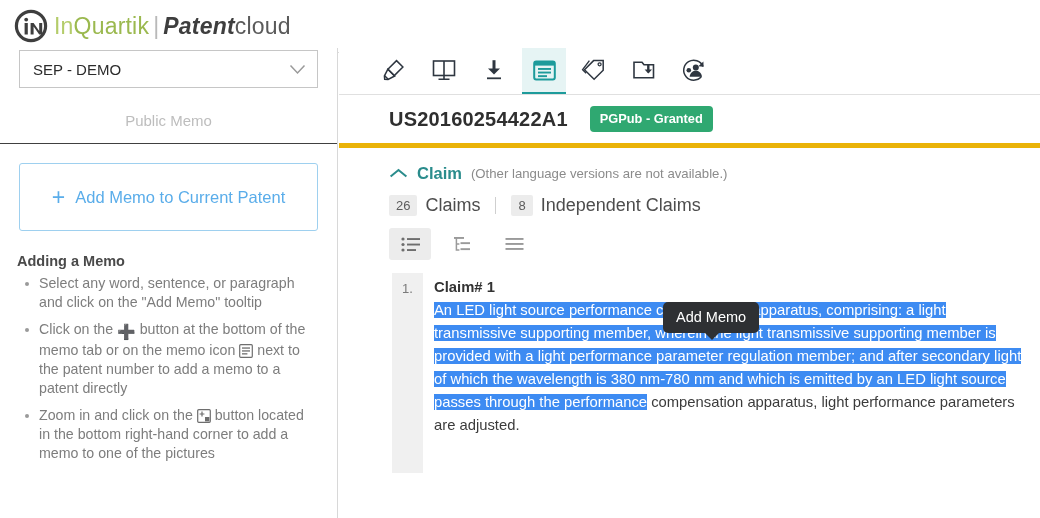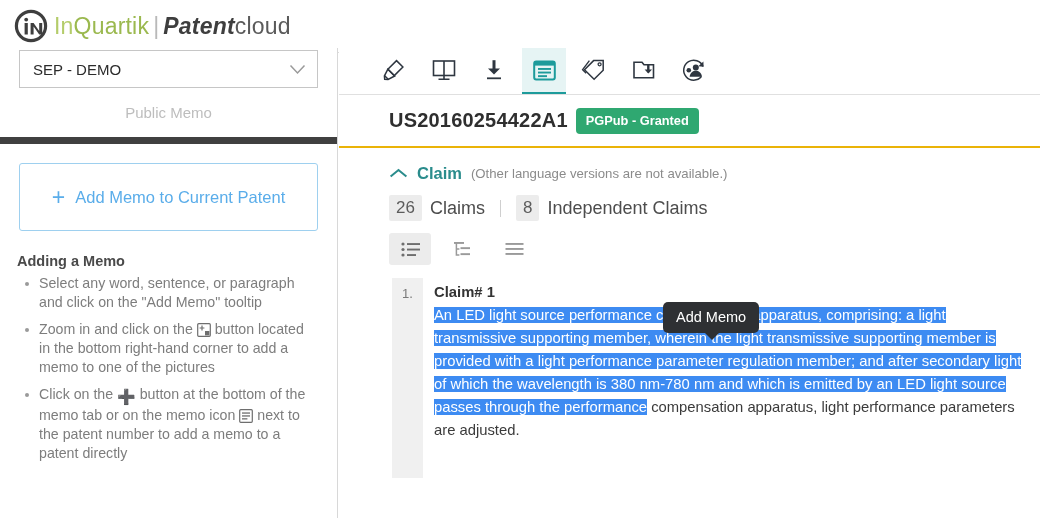--- a/index.html
+++ b/index.html
@@ -43,22 +43,21 @@
   .proj-select {
     margin: 2px 19px 0 19px; height: 38px;
     border: 1px solid #c6c6c6; border-radius: 0; background: #fff;
     display: flex; align-items: center; justify-content: space-between;
     padding: 0 11px 0 13px; cursor: pointer;
   }
   .proj-select .val { font-size: 15px; color: #2b2b2b; }
 
   .memo-tabs {
     display: flex; margin: 16px 0 0 0; height: 40px; align-items: center;
-    border-bottom: 7px solid #404040;
-    flex-direction: column;
+    border-bottom: 1px solid #404040;
   }
   .memo-tab {
     flex: 1; text-align: center; font-size: 15px; color: #bdbdbd; cursor: pointer;
     padding-bottom: 6px;
   }
 
   .add-memo-btn {
     margin: 19px 19px 0 19px; height: 68px;
     border: 1px solid #9ed0ef; border-radius: 3px; background: #fff;
     display: flex; align-items: center; justify-content: center; gap: 10px;
@@ -90,36 +89,36 @@
     height: 47px; border-bottom: 1px solid #e0e0e0;
     display: flex; align-items: flex-end; padding-left: 33px; gap: 0;
   }
   .tool {
     width: 44px; height: 46px; display: flex; align-items: center; justify-content: center;
     cursor: pointer; border-bottom: 2px solid transparent; margin-right: 6px;
   }
   .tool.active { background: #e6f4f4; border-bottom: 2px solid #1d9b9b; }
 
   .pat-head {
-    height: 53px; display: flex; align-items: center; padding-left: 50px; gap: 8px;
-    border-bottom: 2px solid #eab308;
+    height: 53px; display: flex; align-items: center; padding-left: 50px; gap: 22px;
+    border-bottom: 5px solid #eab308;
   }
   .pat-no { font-size: 20px; font-weight: 700; color: #2f2f2f; letter-spacing: .2px; }
   .pat-badge {
     background: #2fa871; color: #fff; font-size: 12.8px; font-weight: 700;
     padding: 5px 10px 6px; border-radius: 4px; white-space: nowrap;
   }
 
   .claim-head { display: flex; align-items: center; padding: 16px 0 0 50px; gap: 9px; }
   .claim-head .ttl { font-size: 16.5px; font-weight: 700; color: #2a8c8c; }
   .claim-head .sub { font-size: 13.2px; color: #8b8b8b; }
 
   .counts { display: flex; align-items: center; padding: 12px 0 0 50px; gap: 0; }
   .cnum {
-    background: #ececec; color: #5c5c5c; font-size: 17px;
+    background: #ececec; color: #5c5c5c; font-size: 13px;
     padding: 3px 7px; border-radius: 2px; margin-right: 8px;
   }
   .clbl { font-size: 18px; color: #4d4d4d; }
   .csep { width: 1px; height: 17px; background: #cfcfcf; margin: 0 15px; }
 
   .viewmodes { display: flex; align-items: center; padding: 12px 0 0 50px; gap: 10px; }
   .vm {
     width: 42px; height: 32px; display: flex; align-items: center; justify-content: center;
     border-radius: 3px; cursor: pointer;
   }
@@ -193,33 +192,33 @@
       <span class="lbl">Add Memo to Current Patent</span>
     </div>
 
     <div class="help">
       <div class="help-title">Adding a Memo</div>
       <ul>
         <li>
           <span>Select any word, sentence, or paragraph and click on the "Add Memo" tooltip</span>
         </li>
         <li>
-          <span>Zoom in and click on the </span><span class="inl"><svg width="14" height="14" viewBox="0 0 14 14">
-                <rect x="0.7" y="0.7" width="12.6" height="12.6" rx="1" fill="none" stroke="#6e6e6e" stroke-width="1.2"></rect>
-                <path d="M5 2.6 v4.8 M2.6 5 h4.8" stroke="#6e6e6e" stroke-width="1.2"></path>
-                <rect x="8" y="8" width="4.4" height="4.4" fill="#6e6e6e"></rect>
-              </svg></span><span> button located in the bottom right-hand corner to add a memo to one of the pictures</span>
-        </li>
-        <li>
           <span>Click on the </span><span class="plus-inline inl">➕</span><span> button at the bottom of the memo tab or on the memo icon </span><span class="inl"><svg width="14" height="14" viewBox="0 0 14 14">
                 <rect x="0.7" y="0.7" width="12.6" height="12.6" rx="1" fill="none" stroke="#6e6e6e" stroke-width="1.2"></rect>
                 <rect x="3" y="3.4" width="8" height="1.3" fill="#6e6e6e"></rect>
                 <rect x="3" y="6.3" width="8" height="1.3" fill="#6e6e6e"></rect>
                 <rect x="3" y="9.2" width="5.4" height="1.3" fill="#6e6e6e"></rect>
               </svg></span><span> next to the patent number to add a memo to a patent directly</span>
+        </li>
+        <li>
+          <span>Zoom in and click on the </span><span class="inl"><svg width="14" height="14" viewBox="0 0 14 14">
+                <rect x="0.7" y="0.7" width="12.6" height="12.6" rx="1" fill="none" stroke="#6e6e6e" stroke-width="1.2"></rect>
+                <path d="M5 2.6 v4.8 M2.6 5 h4.8" stroke="#6e6e6e" stroke-width="1.2"></path>
+                <rect x="8" y="8" width="4.4" height="4.4" fill="#6e6e6e"></rect>
+              </svg></span><span> button located in the bottom right-hand corner to add a memo to one of the pictures</span>
         </li>
       </ul>
     </div>
   </div>
 
   <div class="main">
 
     <div class="toolbar">
       <div class="tool">
         <span>

